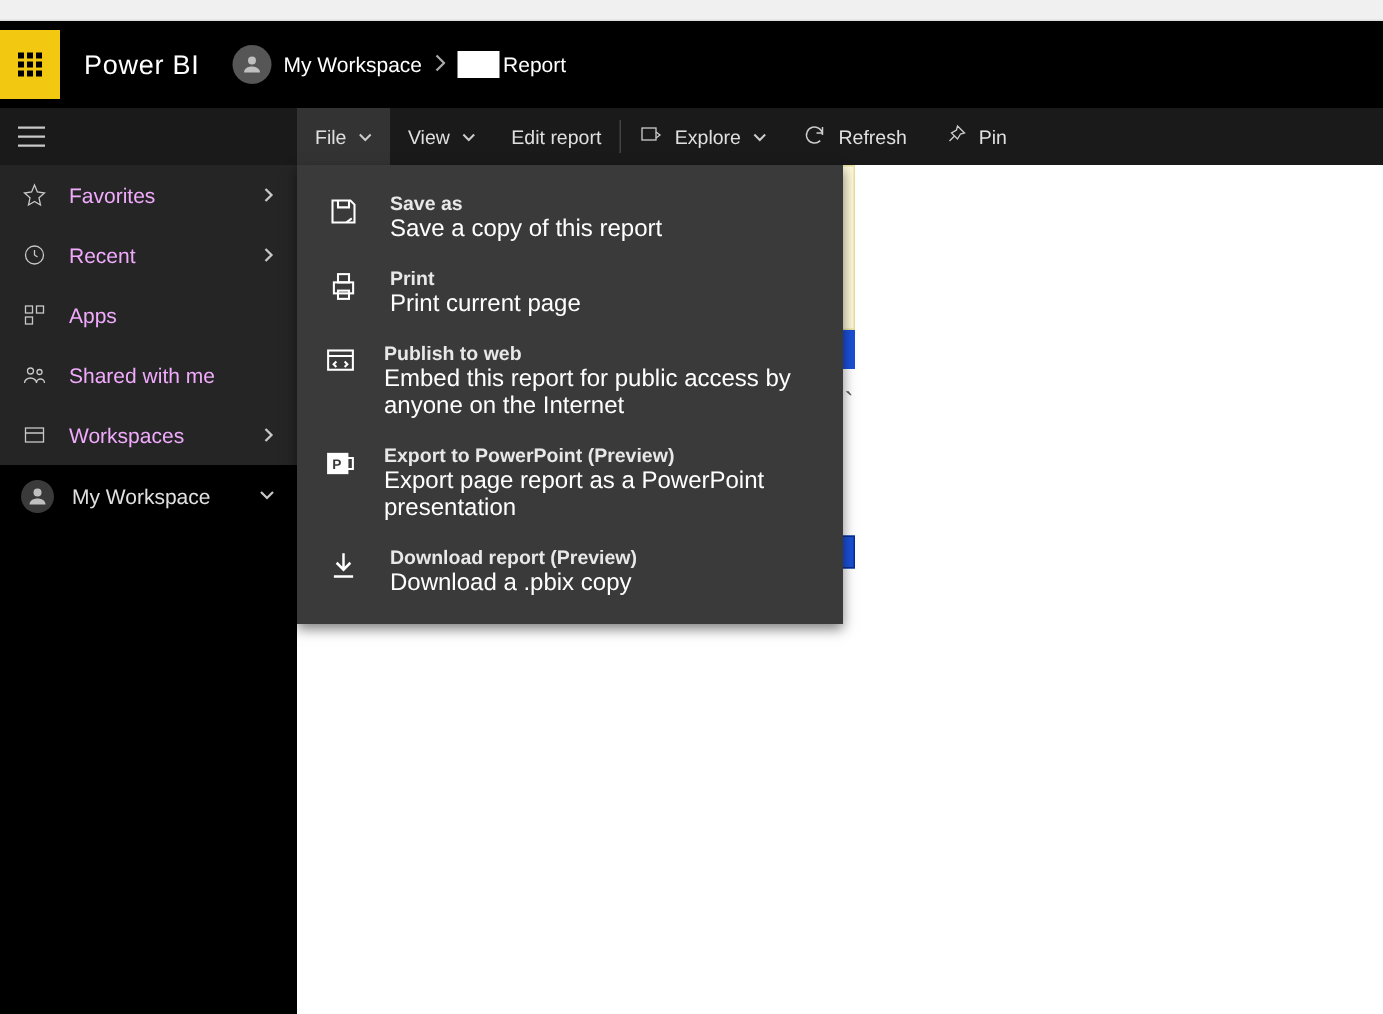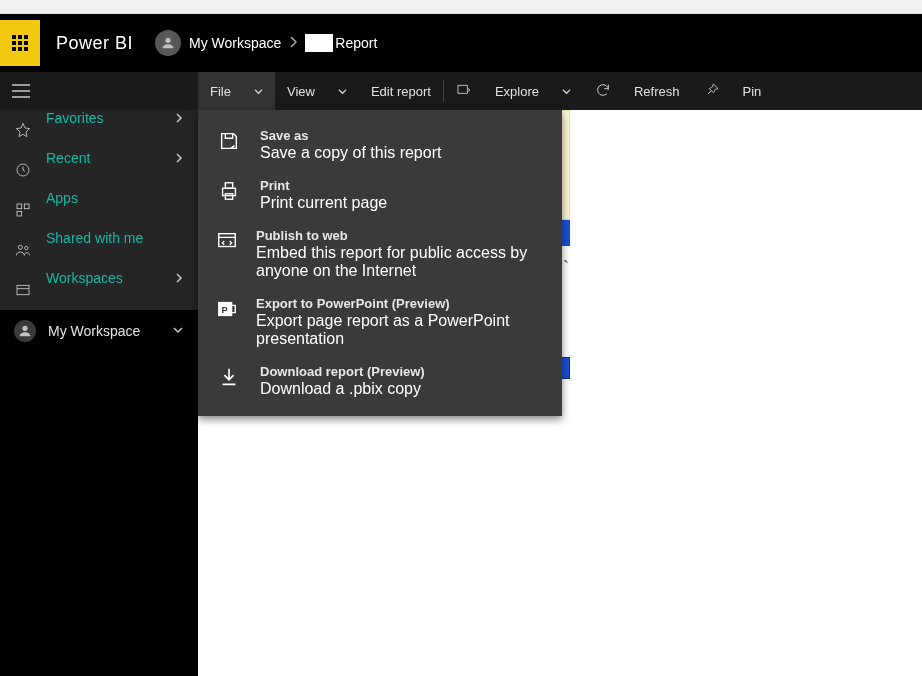--- a/index.html
+++ b/index.html
@@ -82,22 +82,23 @@
     background: #1a1a1a;
     display: flex;
     align-items: center;
     padding-left: 12px;
     cursor: pointer;
   }
   .hamburger svg { width: 18px; height: 14px; stroke: #c8c8c8; }
   .nav-item {
     height: 40px;
     display: flex;
+    align-items: center;
     padding: 0 14px;
-    color: #14b8a6;
+    color: #f0abfc;
     cursor: pointer;
     position: relative;
     font-size: 14px;
   }
   .nav-item .nicon { width: 18px; margin-right: 14px; display:flex; align-items:center; justify-content:center;}
   .nav-item .nicon svg { width: 16px; height: 16px; stroke: #c8c8c8; fill: none; }
   .nav-item .arrow {
     margin-left: auto;
   }
   .nav-item .arrow svg { width: 10px; height: 10px; stroke: #c8c8c8; fill:none; }
@@ -126,21 +127,21 @@
     background: #1a1a1a;
     display: flex;
     align-items: stretch;
     color: #e0e0e0;
     font-size: 13px;
   }
   .tbtn {
     display: flex;
     align-items: center;
     padding: 0 12px;
-    gap: 23px;
+    gap: 8px;
     cursor: pointer;
     border-right: 0;
   }
   .tbtn.active { background: #333; }
   .tbtn svg.chevdown { width: 9px; height: 9px; stroke:#ccc; fill:none; }
   .tbtn .ticon svg { width:16px; height:16px; stroke:#ccc; fill:none; }
   .toolbar .sep { width:1px; background:#444; margin:8px 0;}
   .canvas-peek {
     position: absolute;
     left: 352px;

